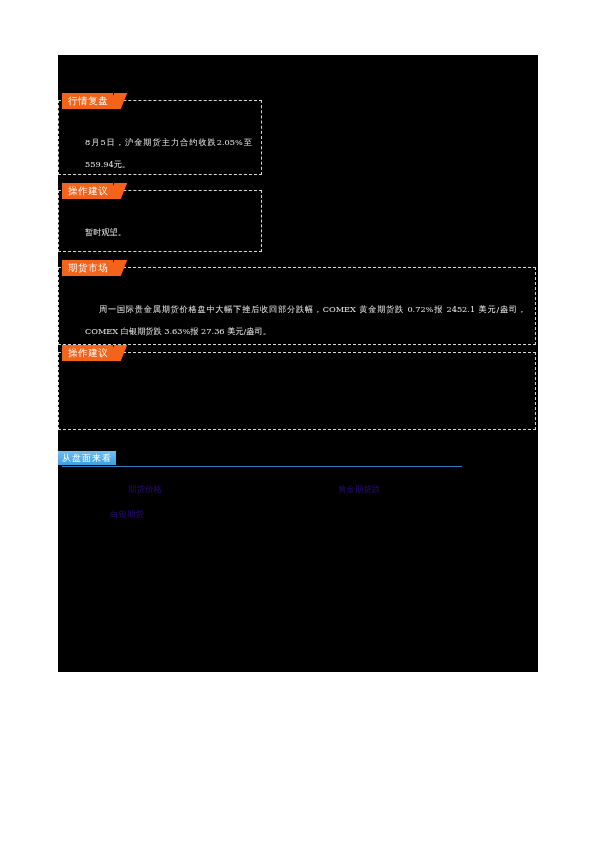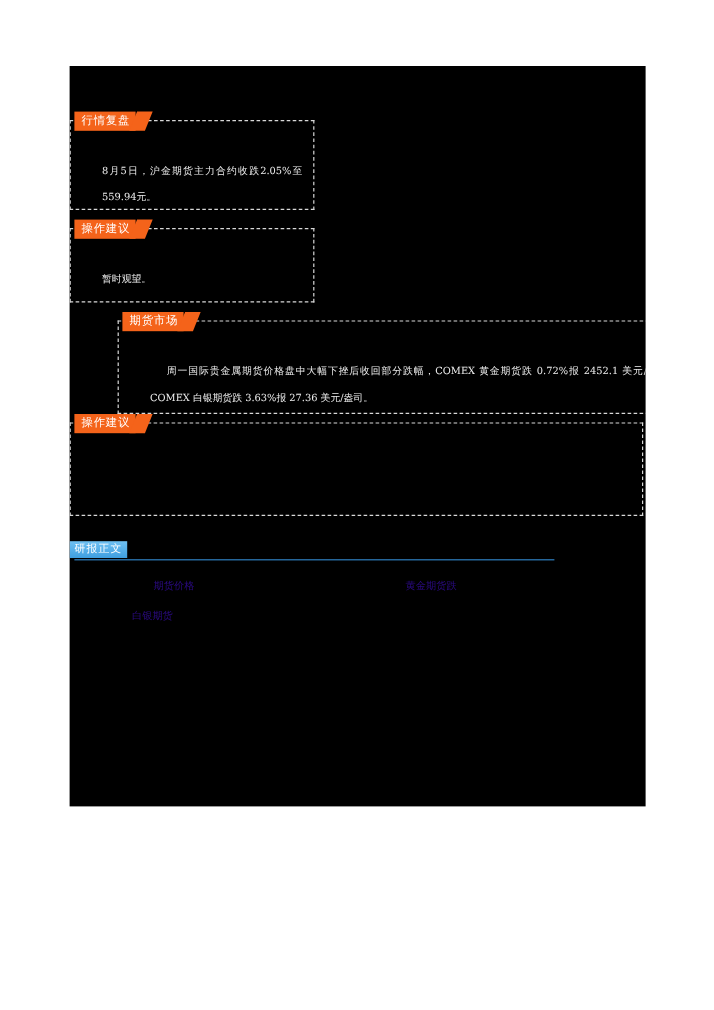--- a/index.html
+++ b/index.html
@@ -150,37 +150,37 @@
     </div>
 
     <div class="callout narrow" style="left:0px; top:135px; height:62px;">
       <div class="badge-orange">
         <span class="label">操作建议</span>
         <span class="slash"></span>
       </div>
       <div class="callout-body">暂时观望。</div>
     </div>
 
-    <div class="callout wide" style="left:0px; top:212px; height:78px;margin-left:40px;">
+    <div class="callout wide" style="left:0px; top:212px; height:78px;">
       <div class="badge-orange">
         <span class="label">期货市场</span>
         <span class="slash"></span>
       </div>
       <div class="callout-body indent">周一国际贵金属期货价格盘中大幅下挫后收回部分跌幅，COMEX 黄金期货跌 0.72%报 2452.1 美元/盎司，COMEX 白银期货跌 3.63%报 27.36 美元/盎司。</div>
     </div>
 
     <div class="callout wide" style="left:0px; top:297px; height:78px;">
       <div class="badge-orange">
         <span class="label">操作建议</span>
         <span class="slash"></span>
       </div>
     </div>
 
     <div id="section-report">
-      <span class="badge-blue">研报正文</span>
+      <span class="badge-blue">从盘面来看</span>
       <span class="rule-blue"></span>
     </div>
 
     <div id="tag-links">
       <a class="tag-link tl-0">期货价格</a>
       <a class="tag-link tl-1">黄金期货跌</a>
       <a class="tag-link tl-2">白银期货</a>
     </div>
 
   </div>

